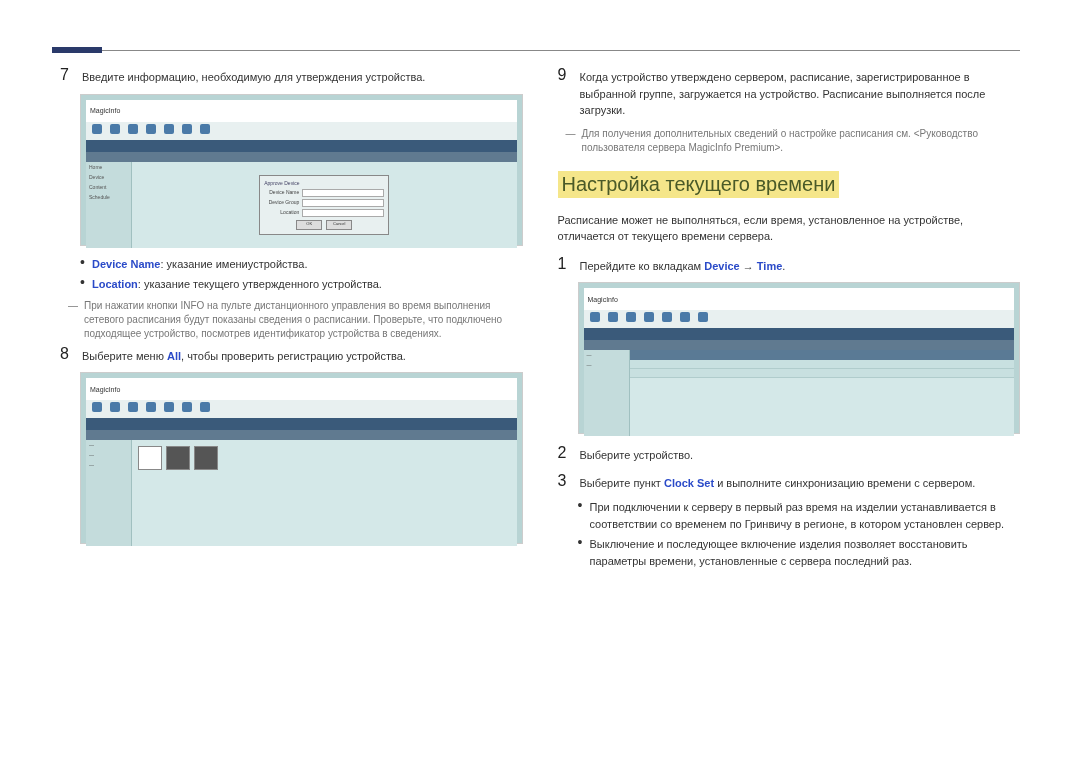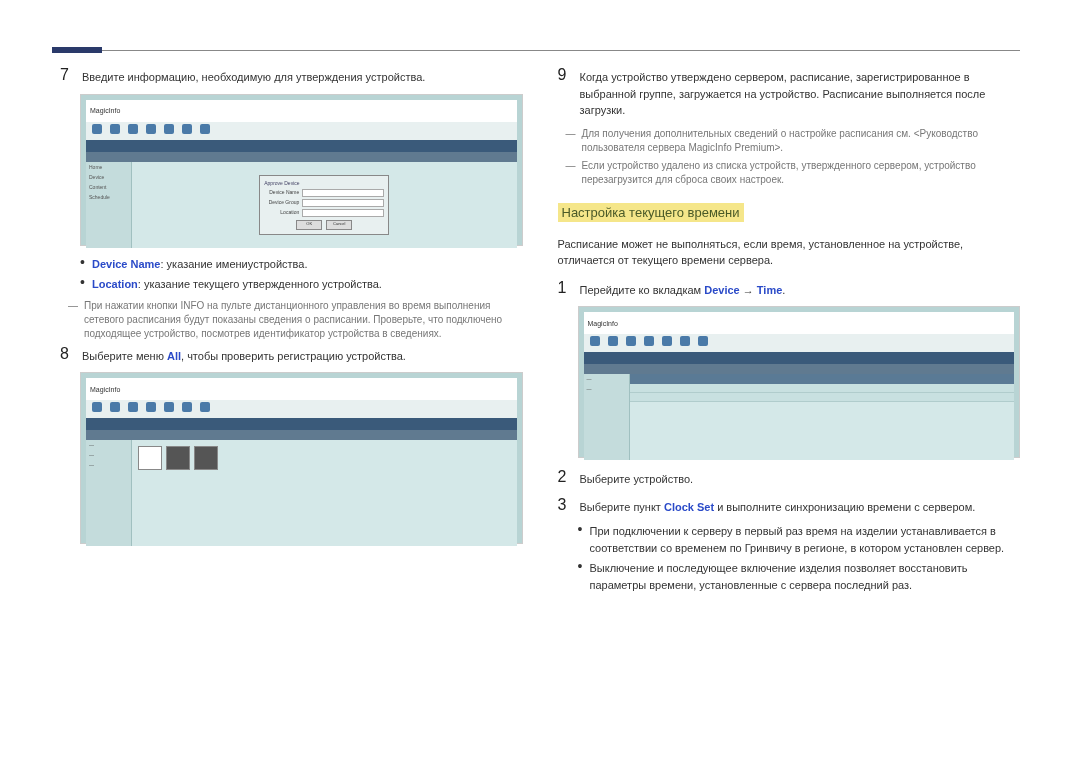--- a/index.html
+++ b/index.html
@@ -180,21 +180,21 @@
   .note::before {
     content: "―";
     position: absolute;
     left: 0;
     color: #777;
   }
   .highlight-heading {
     display: inline-block;
     background: #f5e68a;
     color: #4a5a28;
-    font-size: 13px;
+    font-size: 20px;
     padding: 2px 4px;
     margin: 12px 0 8px 0;
   }
   .para {
     margin: 6px 0 10px 0;
     line-height: 1.5;
   }
   .bold {
     font-weight: normal;
   }
@@ -327,21 +327,20 @@
   </div>
 
   <div class="col">
 
     <div class="step">
       <div class="step-num">9</div>
       <div class="step-body">Когда устройство утверждено сервером, расписание, зарегистрированное в выбранной группе, загружается на устройство. Расписание выполняется после загрузки.</div>
     </div>
 
     <div class="note">Для получения дополнительных сведений о настройке расписания см. &lt;Руководство пользователя сервера MagicInfo Premium&gt;.</div>
-    <div class="note">Если устройство удалено из списка устройств, утвержденного сервером, устройство перезагрузится для сброса своих настроек.</div>
 
     <div><span class="highlight-heading">Настройка текущего времени</span></div>
 
     <div class="para">Расписание может не выполняться, если время, установленное на устройстве, отличается от текущего времени сервера.</div>
 
     <div class="step">
       <div class="step-num">1</div>
       <div class="step-body">
         <span>Перейдите ко вкладкам </span><span class="kw-blue">Device</span><span> → </span><span class="kw-blue">Time</span><span>.</span>
       </div>

